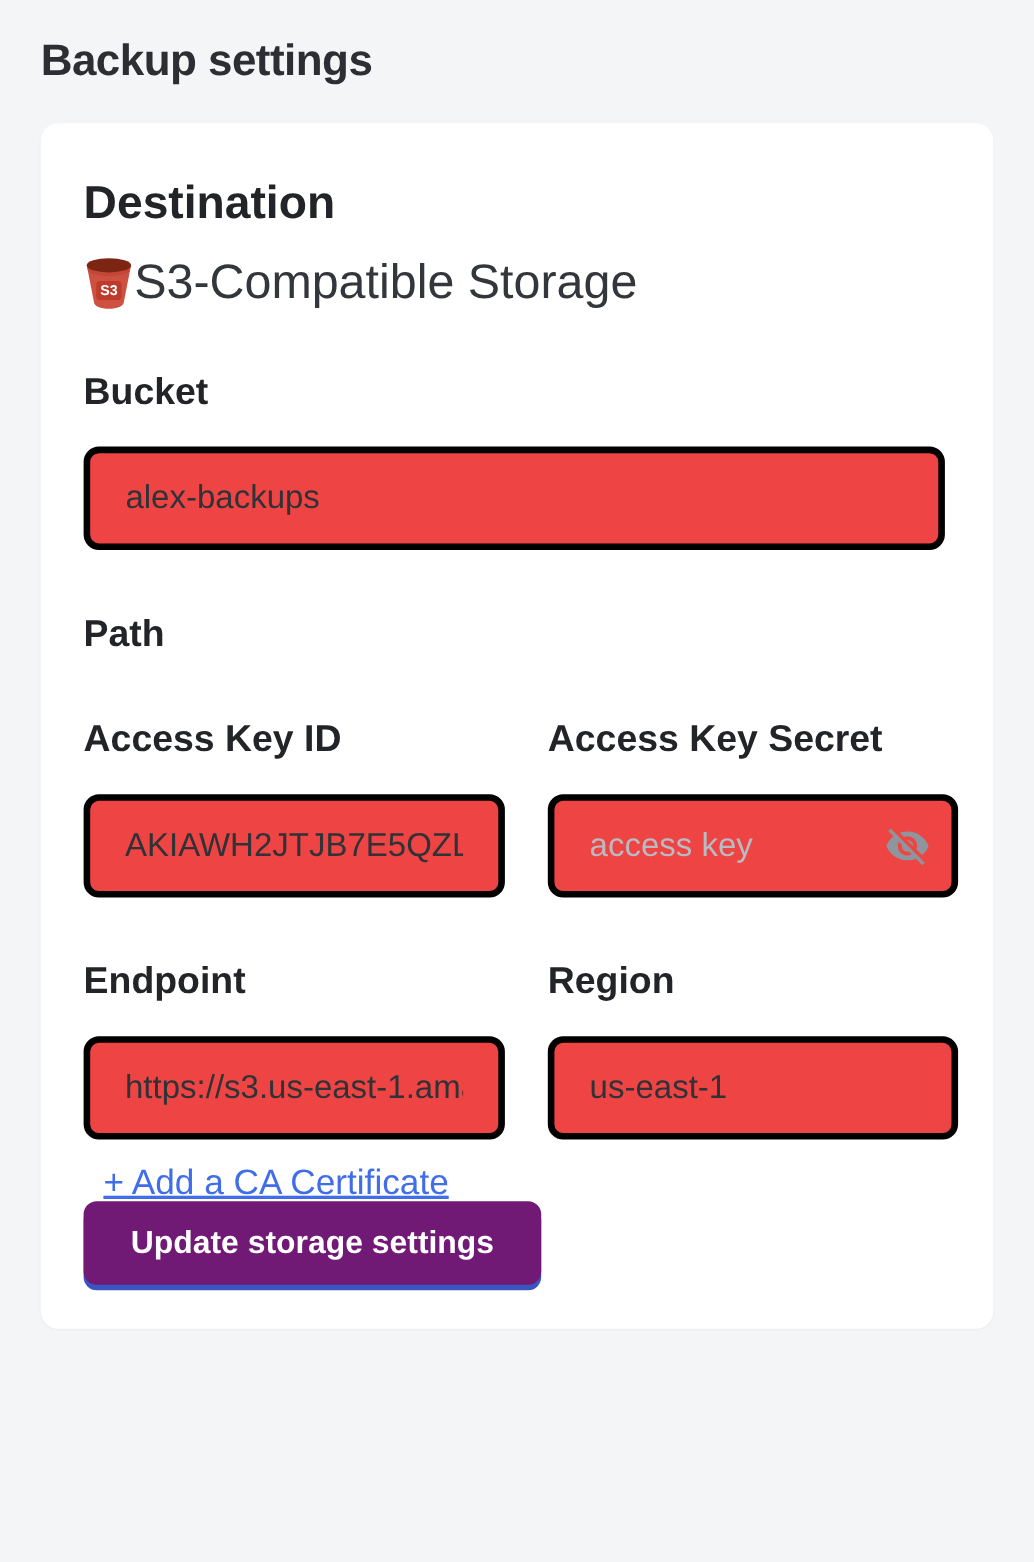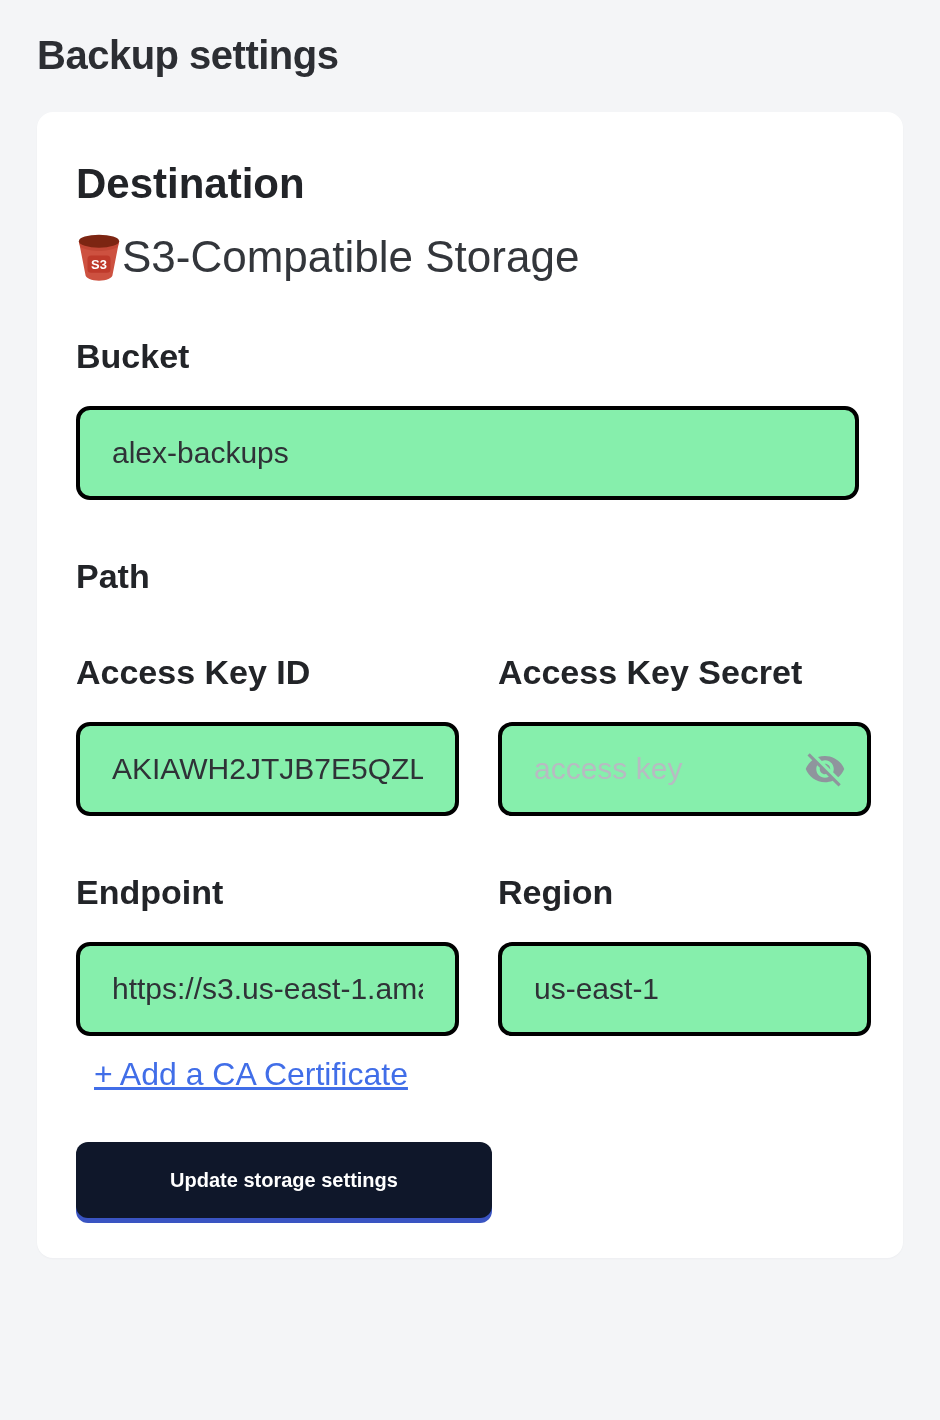--- a/index.html
+++ b/index.html
@@ -32,24 +32,24 @@
   }
   .s3-icon { width: 46px; height: 52px; display: inline-flex; }
   .provider-name { font-size: 44px; color: #33363b; line-height: 40px; }
   .field { margin-bottom: 56px; }
   .field label {
     display: block; font-size: 34px; font-weight: bold; color: #222428;
     line-height: 40px; margin-bottom: 30px;
   }
   .text-input {
     display: block; width: 100%; height: 94px; box-sizing: border-box;
-    border: 4px solid #000000; border-radius: 14px;
+    border: 6px solid #000000; border-radius: 14px;
     padding: 0 32px; font-size: 30px; color: #2f3237;
     font-family: "Liberation Sans", sans-serif;
-    background: #86efac; outline: none;
+    background: #ef4444; outline: none;
     white-space: nowrap; overflow: hidden;
   }
   .text-input::placeholder { color: #b7bbc2; opacity: 1; }
   .two-col { display: flex; gap: 39px; }
   .col-a { width: 383px; flex: 0 0 383px; }
   .col-b { width: 373px; flex: 0 0 373px; }
   .two-col.last .field { margin-bottom: 0; }
   .input-wrap { position: relative; }
   .input-wrap .text-input { padding-right: 86px; }
   .eye-btn {
@@ -57,24 +57,24 @@
     width: 44px; height: 44px; color: #8f959d; cursor: pointer;
     display: inline-flex; align-items: center; justify-content: center;
     background: none; border: none; padding: 0;
   }
   .ca-link {
     display: inline-block; margin: 20px 0 0 18px;
     font-size: 32px; line-height: 36px; color: #416ee8;
     text-decoration: underline; cursor: pointer;
   }
   .submit-btn {
-    display: block; margin-top: 50px;
+    display: block; 
     width: 416px; height: 76px;
-    background: #0f172a; color: #ffffff;
-    font-size: 20px; font-weight: bold;
+    background: #701a75; color: #ffffff;
+    font-size: 29px; font-weight: bold;
     font-family: "Liberation Sans", sans-serif;
     border: none; border-radius: 12px;
     box-shadow: 0 5px 0 #3a54c2;
     cursor: pointer;
   }
 </style>
 </head>
 <body>
 
 <div class="page">

